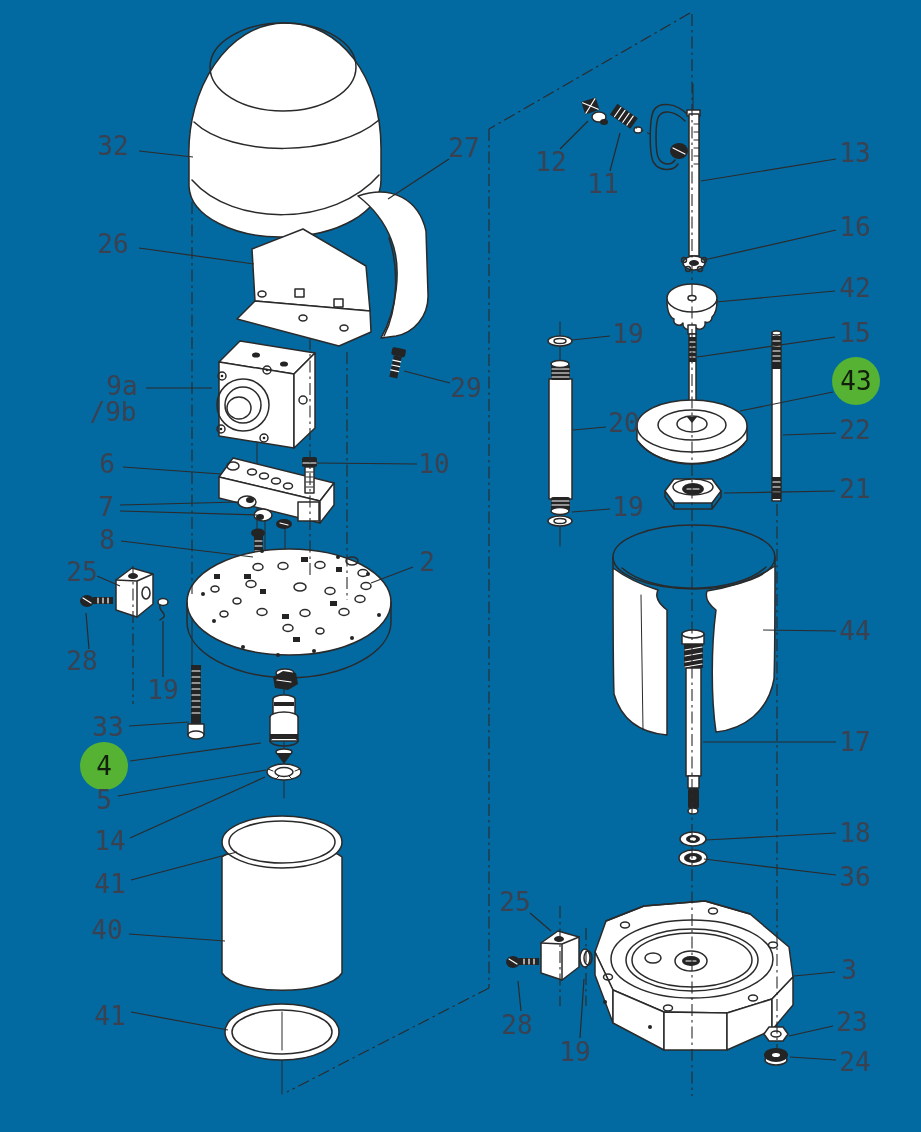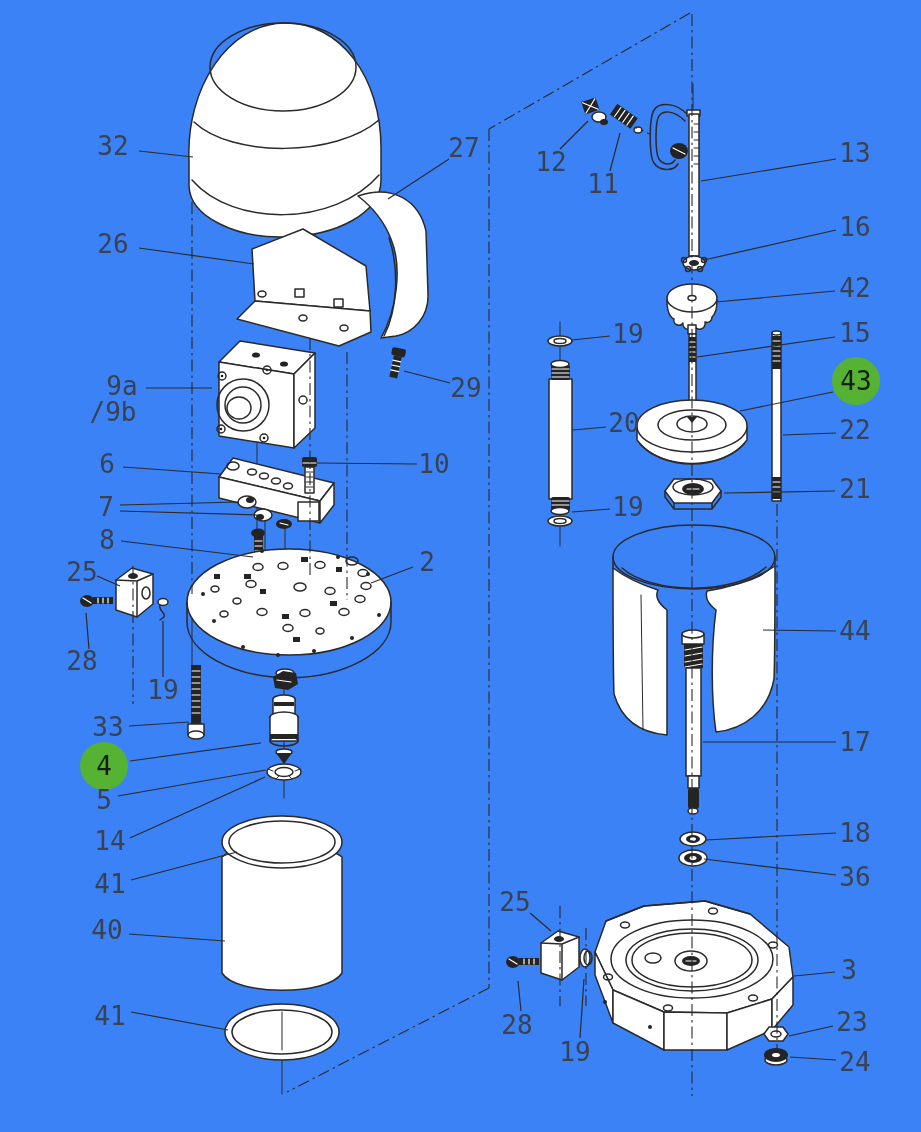--- a/index.html
+++ b/index.html
@@ -1,16 +1,16 @@
 <!DOCTYPE html>
 <html><head>
 <meta charset="utf-8">
 <style>
   html,body{margin:0;padding:0;background:#ffffff;}
-  #page{position:relative;width:921px;height:1132px;background:#3b82f6;overflow:hidden;text-align:right;}
+  #page{position:relative;width:921px;height:1132px;background:#0369a1;overflow:hidden;text-align:right;}
   svg{display:block;}
   .ln{fill:none;stroke:#2a2a2a;stroke-width:1.5;stroke-linecap:round;stroke-linejoin:round;}
   .lw{fill:#ffffff;stroke:#2a2a2a;stroke-width:1.5;stroke-linecap:round;stroke-linejoin:round;}
   .fl{fill:#242424;stroke:none;}
   .wt{stroke:#ffffff;stroke-width:1.2;fill:none;stroke-linecap:round;}
   .thin{stroke-width:1;}
   .cl{fill:none;stroke:#2b2b2b;stroke-width:1.1;stroke-dasharray:12 4 2.5 4;}
   .dot{fill:none;stroke:#2b2b2b;stroke-width:1.1;stroke-dasharray:3 4;}
   #callout-layer text{font-family:"DejaVu Sans Mono","Liberation Mono",monospace;font-size:26px;text-anchor:middle;}
   #callout-layer line{stroke:#2b2b2b;stroke-width:1.2;}

